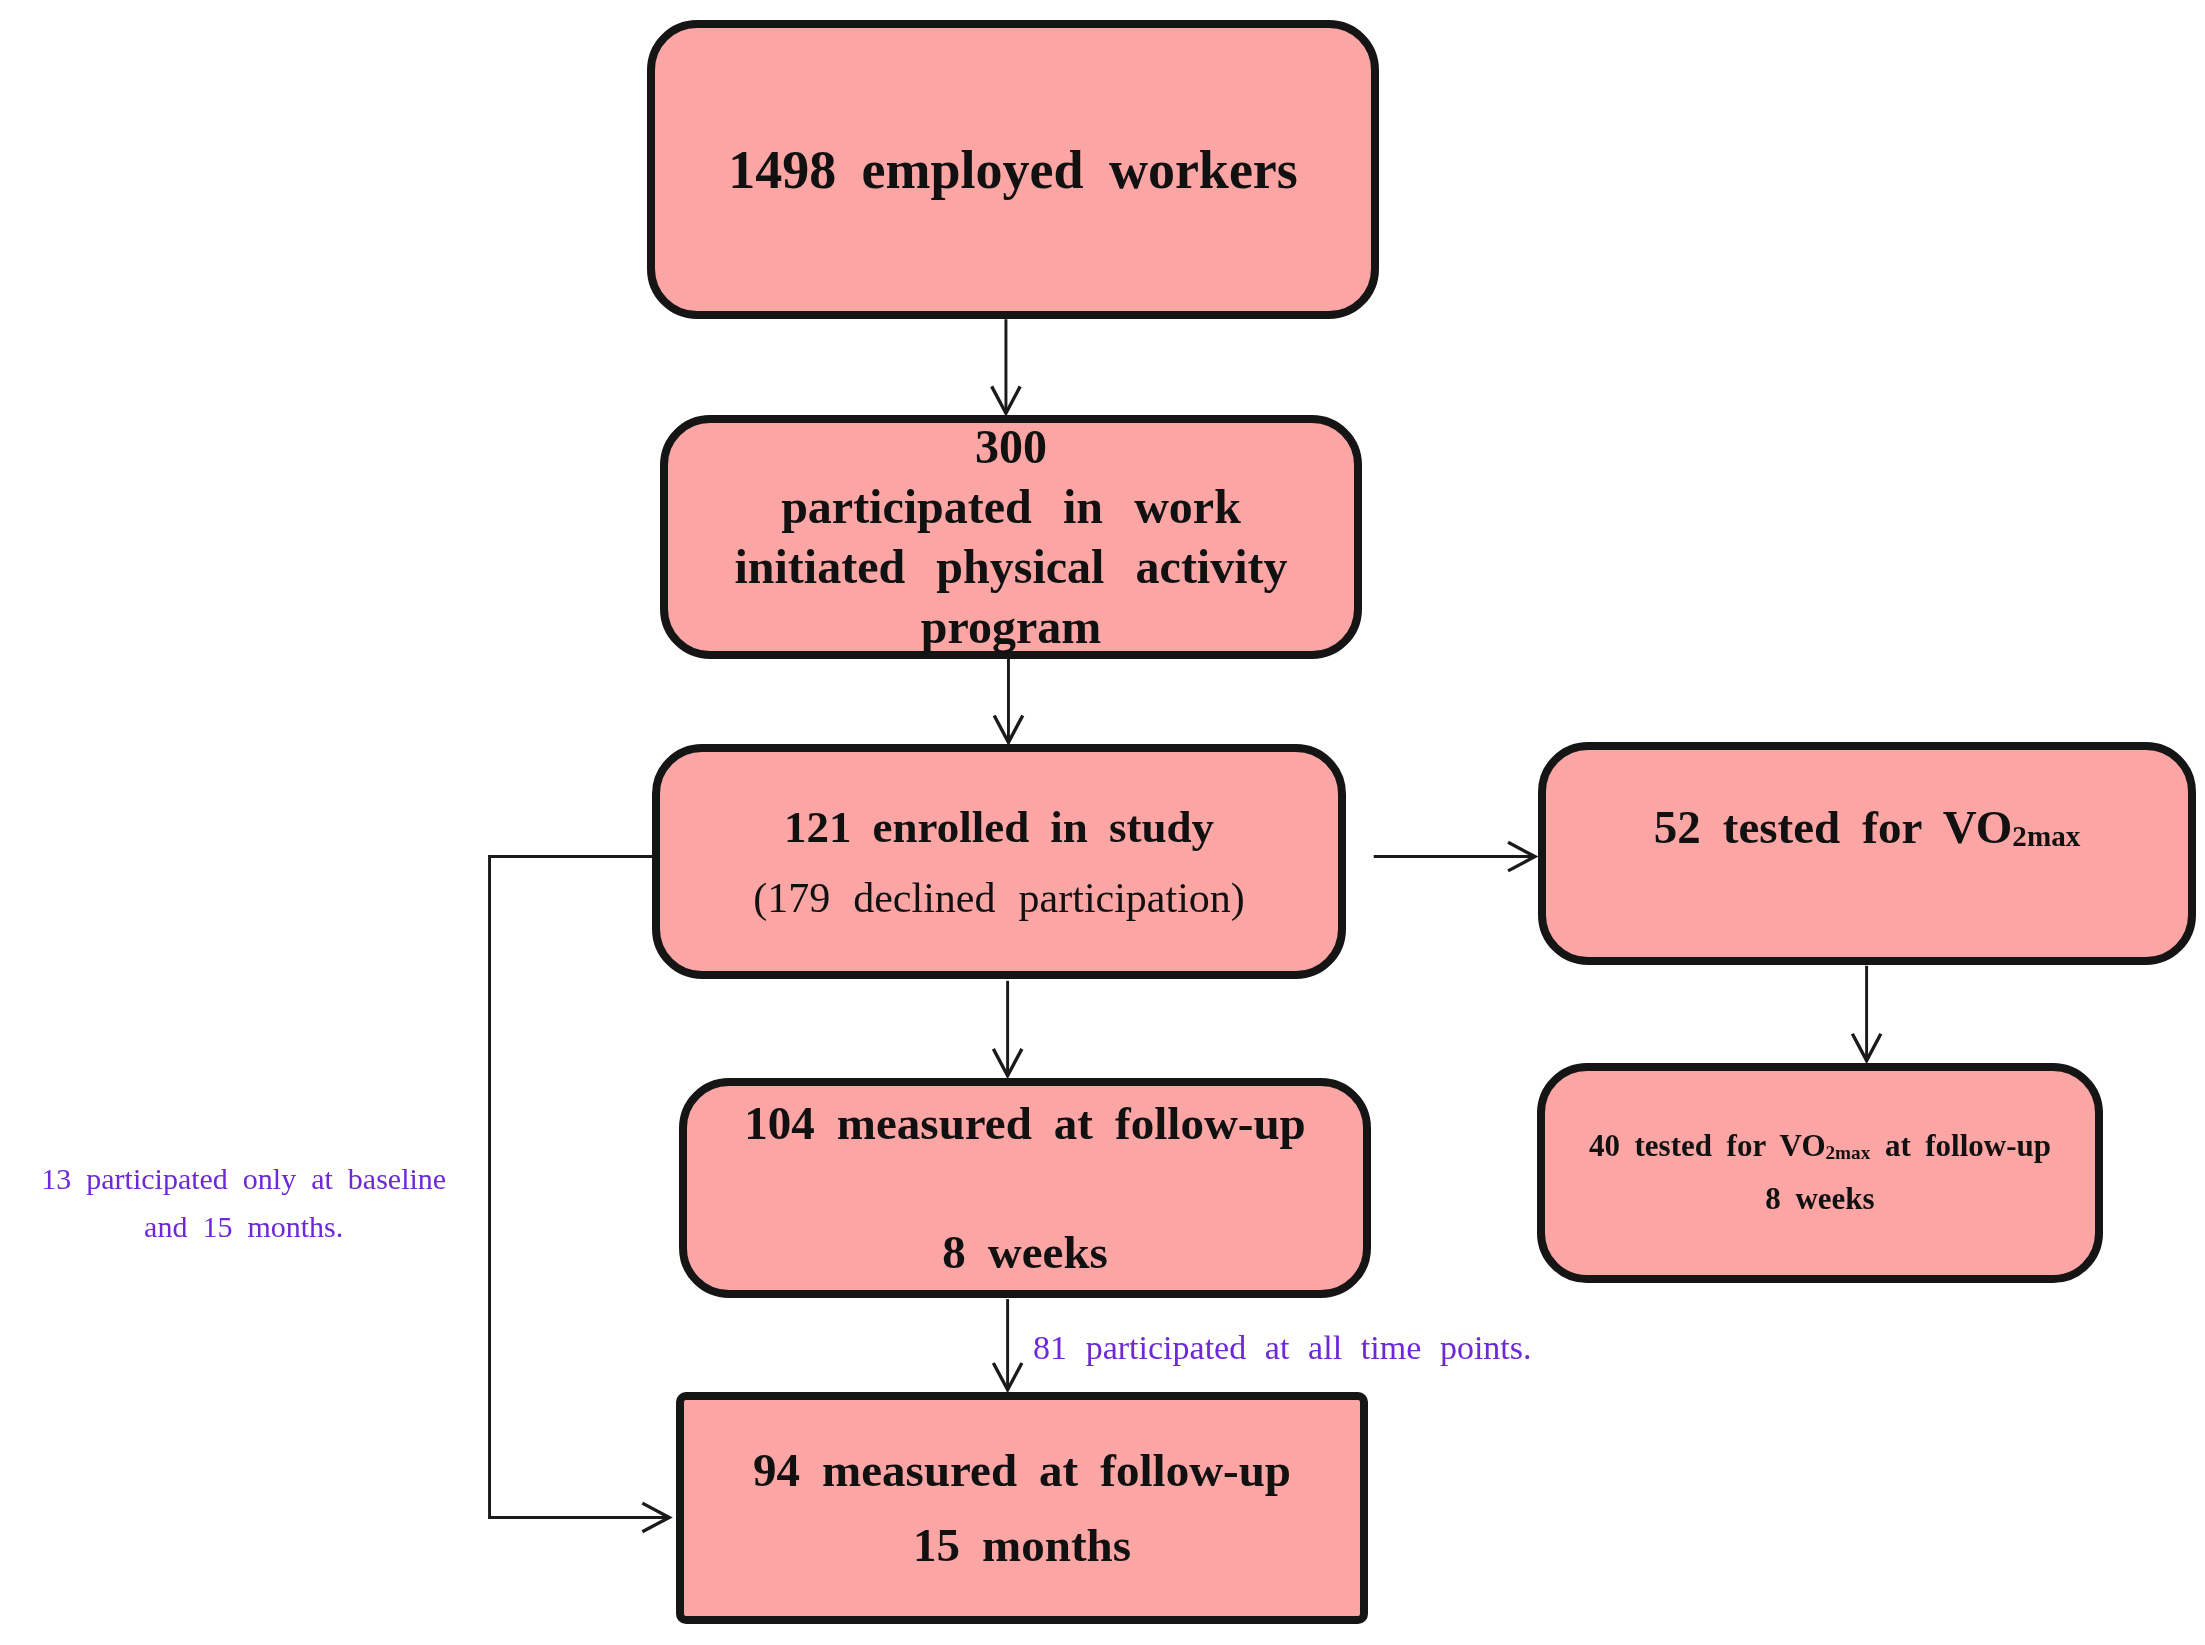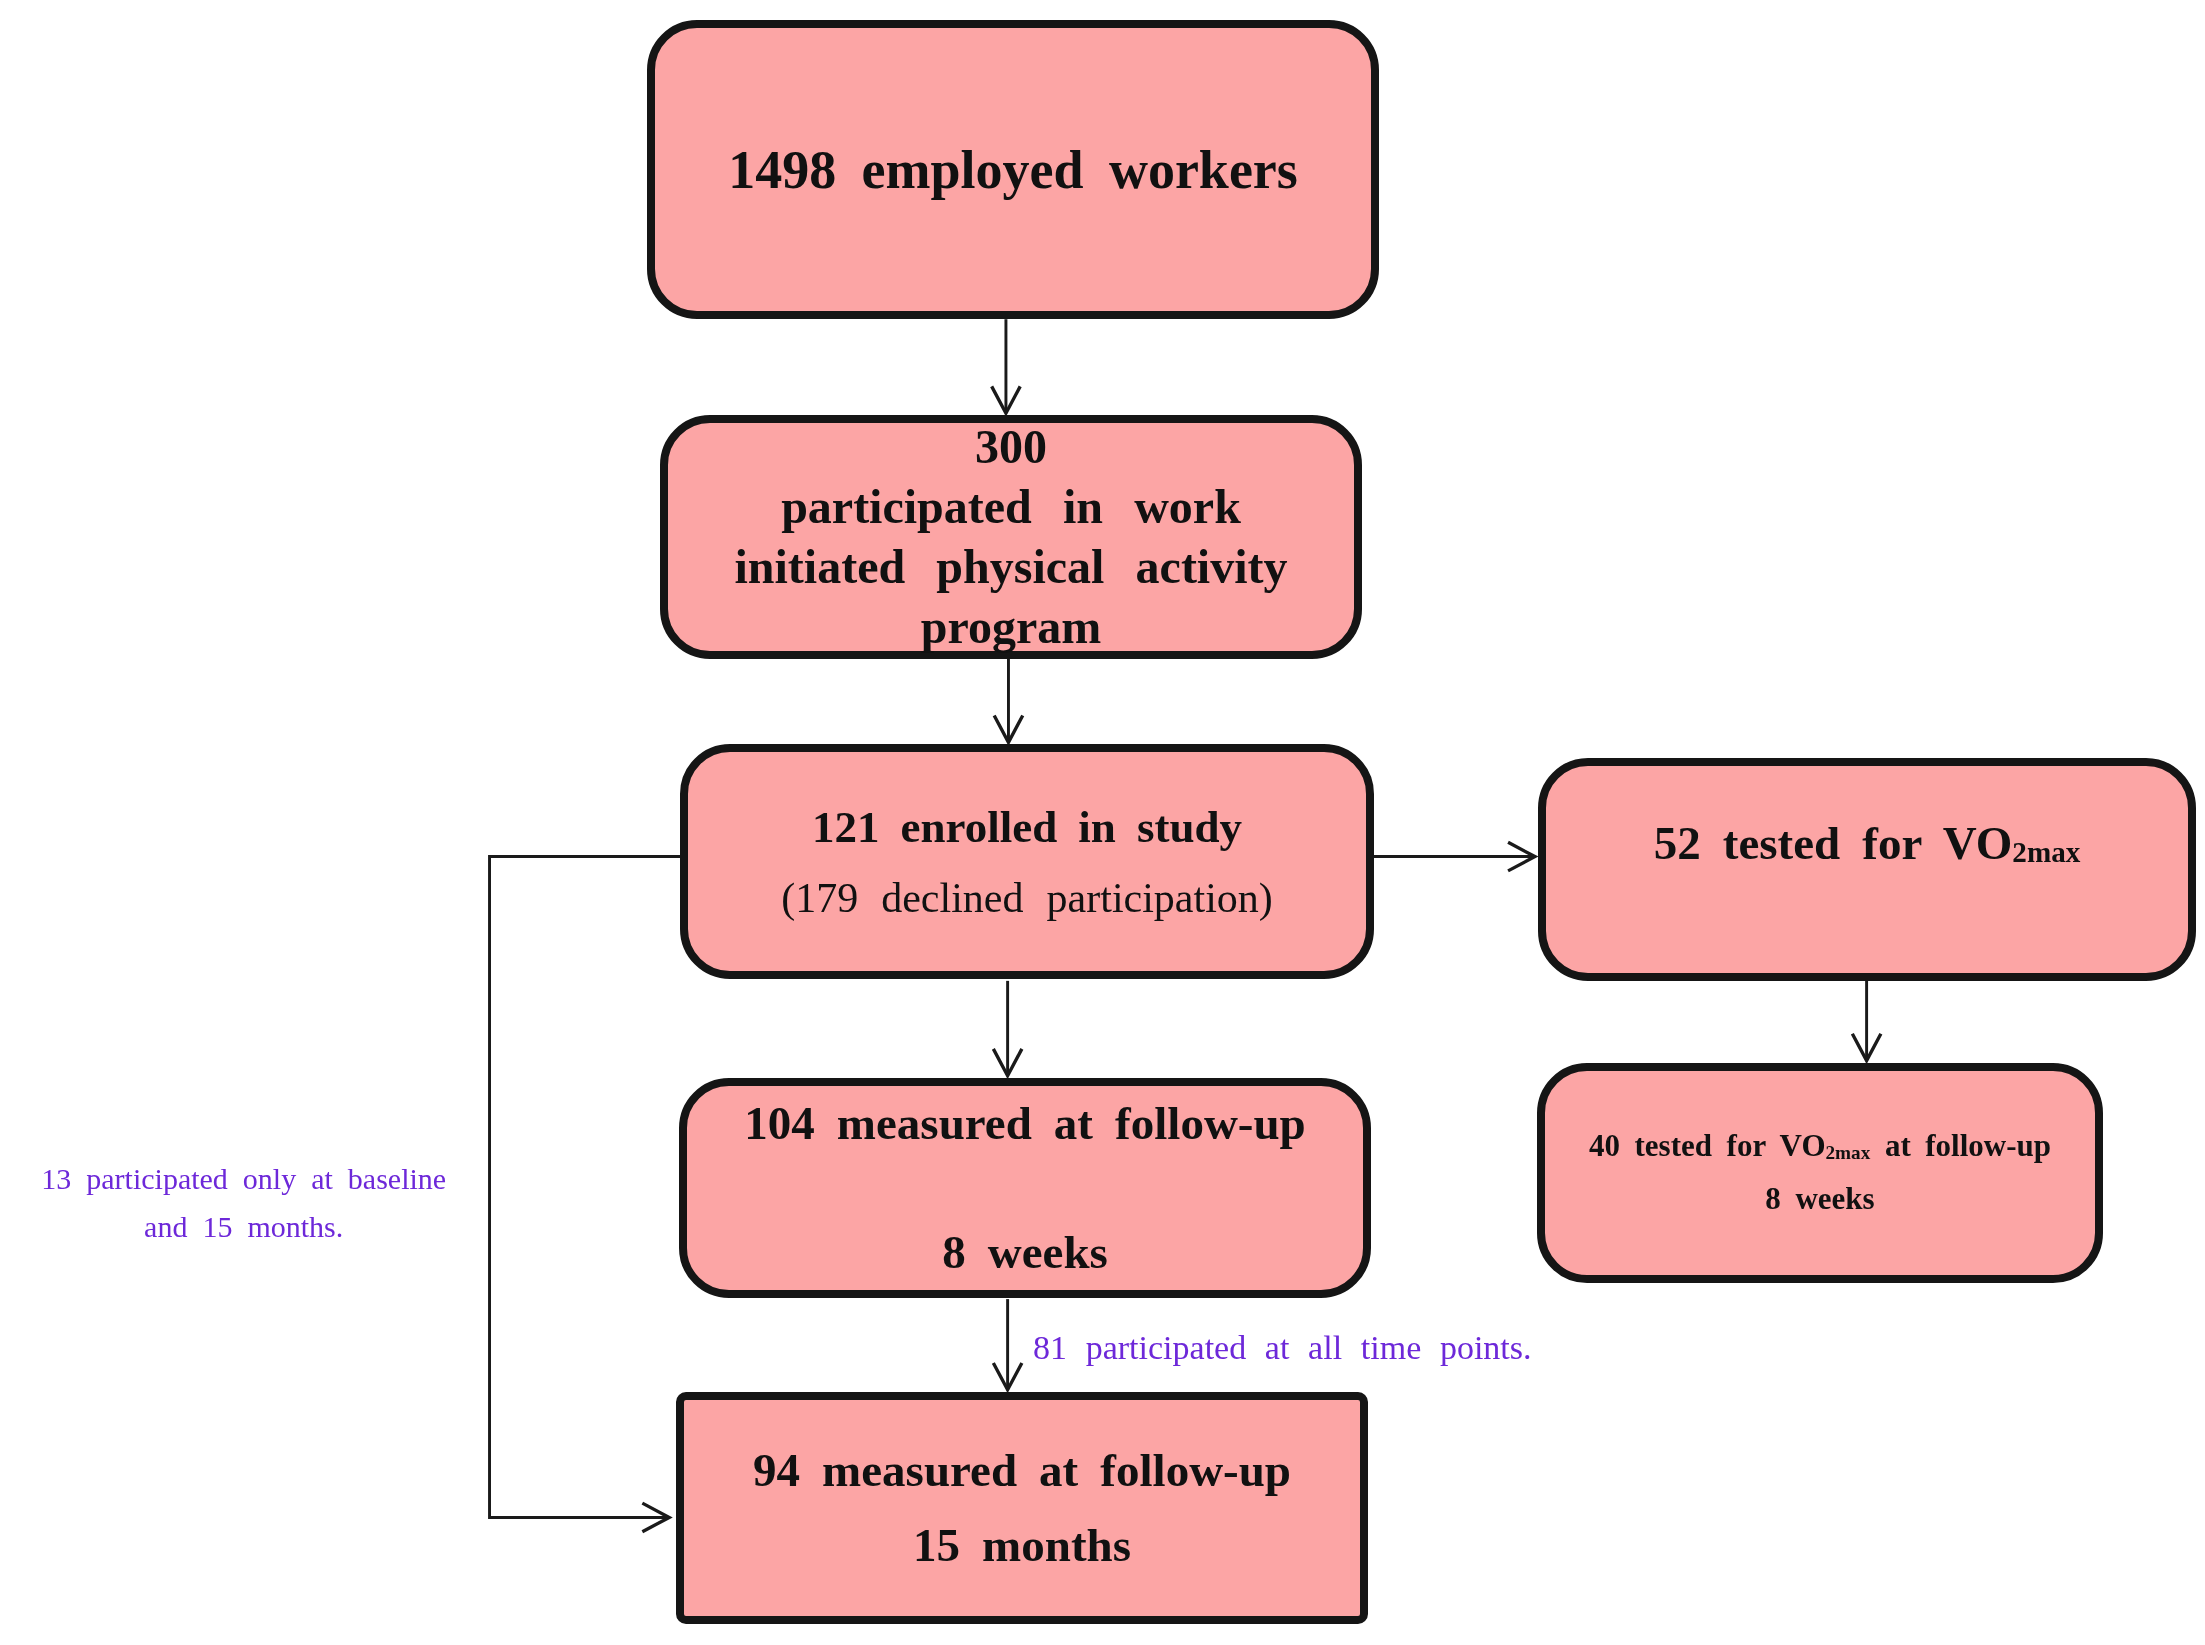--- a/index.html
+++ b/index.html
@@ -28,23 +28,23 @@
     justify-content: center;
     align-items: center;
     text-align: center;
     font-weight: bold;
   }
   .box .line { white-space: nowrap; word-spacing: 0.22em; }
 
   .box-workers       { left: 647px;  top: 20px;   width: 732px; height: 299px; font-size: 54px; }
   .box-program       { left: 660px;  top: 415px;  width: 702px; height: 244px; font-size: 48px; line-height: 1.25; }
   .box-program .line { word-spacing: 0.4em; }
-  .box-enrolled      { left: 680px;  top: 744px;  width: 694px; height: 235px; font-size: 45px; line-height: 1.65; }
+  .box-enrolled      { left: 652px;  top: 744px;  width: 694px; height: 235px; font-size: 45px; line-height: 1.65; }
   .box-enrolled .line2 { font-weight: normal; font-size: 42px; word-spacing: 0.3em; }
-  .box-vo2-baseline  { left: 1538px; top: 742px;  width: 658px; height: 223px; font-size: 47px; padding-bottom: 54px; margin-top: 16px; }
+  .box-vo2-baseline  { left: 1538px; top: 742px;  width: 658px; height: 223px; font-size: 47px; padding-bottom: 54px; }
   .box-followup-8w   { left: 679px;  top: 1078px; width: 692px; height: 220px; font-size: 47px; line-height: 1.6; justify-content: space-between; }
   .box-vo2-followup  { left: 1537px; top: 1063px; width: 566px; height: 220px; font-size: 31px; line-height: 1.7; }
   .box-followup-15m  { left: 676px;  top: 1392px; width: 692px; height: 232px; font-size: 47px; line-height: 1.6; border-radius: 10px; }
 
   sub.vsub {
     font-size: 0.62em;
     line-height: 0;
     position: relative;
     top: 0.12em;
     vertical-align: baseline;

